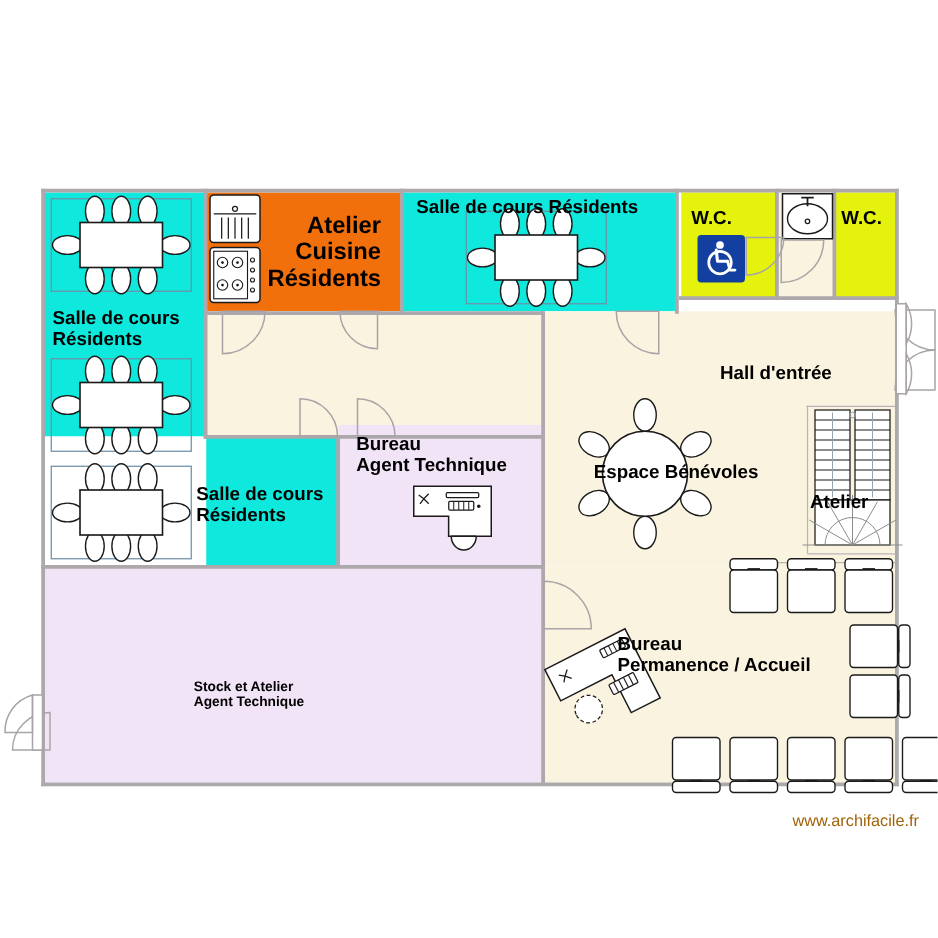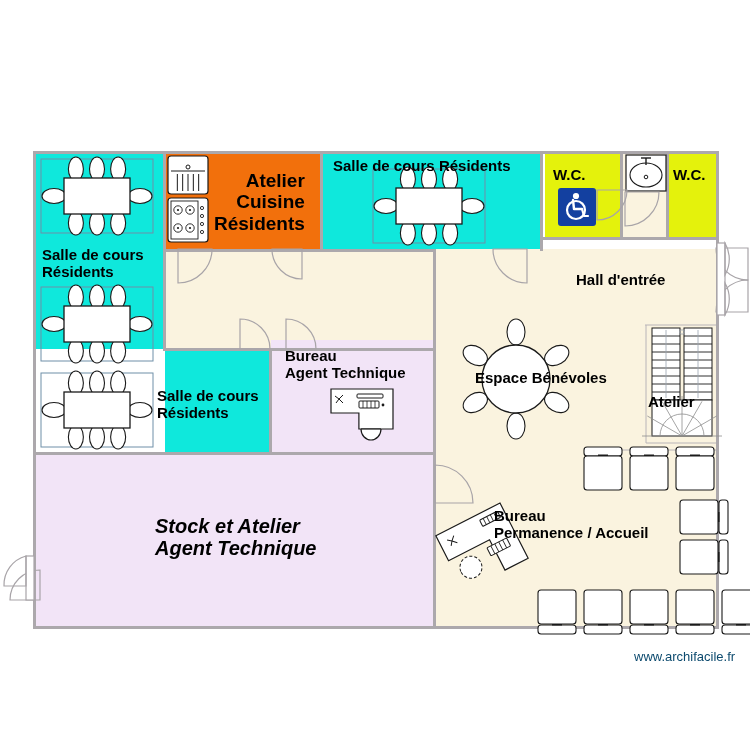--- a/index.html
+++ b/index.html
@@ -34,21 +34,21 @@
     color: #000000;
     line-height: 1.12;
     white-space: pre;
     pointer-events: none;
   }
   .lbl-15 { font-size: 15px; }
   .watermark {
     position: absolute;
     font-family: "Liberation Sans", sans-serif;
     font-size: 13px;
-    color: #0c4a6e;
+    color: #a16207;
     font-weight: normal;
   }
 </style>
 </head>
 <body>
 
 <div id="plan-root">
   <svg class="plan" viewBox="0 0 750 750">
       <g>
         <rect x="36" y="154" width="129" height="195" fill="#0FE8DC" stroke="none"></rect>
@@ -344,26 +344,26 @@
       </g>
     </svg>
 <div class="room-label lbl-15" style="left: 42px; top: 247px; font-size: 15px;">Salle de cours
 Résidents</div>
     <div class="room-label lbl-15" style="left: 214px; top: 170px; font-size: 19px; text-align: right;">Atelier
 Cuisine
 Résidents</div>
     <div class="room-label lbl-15" style="left: 333px; top: 158px; font-size: 15px;">Salle de cours Résidents</div>
     <div class="room-label lbl-15" style="left: 553px; top: 167px; font-size: 15px;">W.C.</div>
     <div class="room-label lbl-15" style="left: 673px; top: 167px; font-size: 15px;">W.C.</div>
-    <div class="room-label lbl-15" style="left: 576px; top: 272px; font-size: 15px;">Hall d'entrée</div>
+    <div class="room-label lbl-15" style="left: 576px; top: 291px; font-size: 15px;">Hall d'entrée</div>
     <div class="room-label lbl-15" style="left: 157px; top: 388px; font-size: 15px;">Salle de cours
 Résidents</div>
     <div class="room-label lbl-15" style="left: 285px; top: 348px; font-size: 15px;">Bureau
 Agent Technique</div>
     <div class="room-label lbl-15" style="left: 441px; top: 370px; font-size: 15px; margin-left: 34px;">Espace Bénévoles</div>
     <div class="room-label lbl-15" style="left: 648px; top: 394px; font-size: 15px;">Atelier</div>
-    <div class="room-label lbl-15" style="left: 155px; top: 515px; font-size: 20px; font-style: italic;">Stock et Atelier
+    <div class="room-label lbl-15" style="left: 155px; top: 544px; font-size: 11px;">Stock et Atelier
 Agent Technique</div>
     <div class="room-label lbl-15" style="left: 494px; top: 508px; font-size: 15px;">Bureau
 Permanence / Accueil</div>
   </div>
 
 <div class="watermark" style="left:634px; top:649px;">www.archifacile.fr</div>
 
 </body></html>

